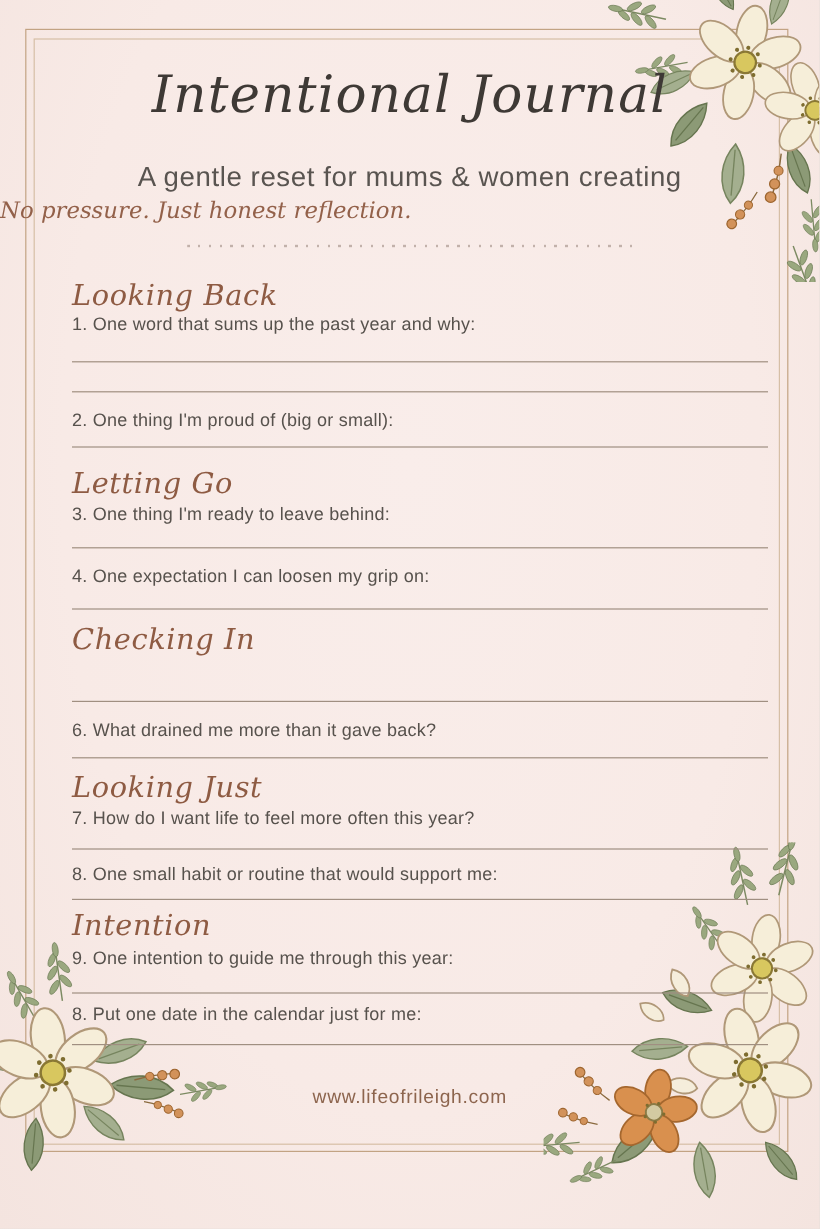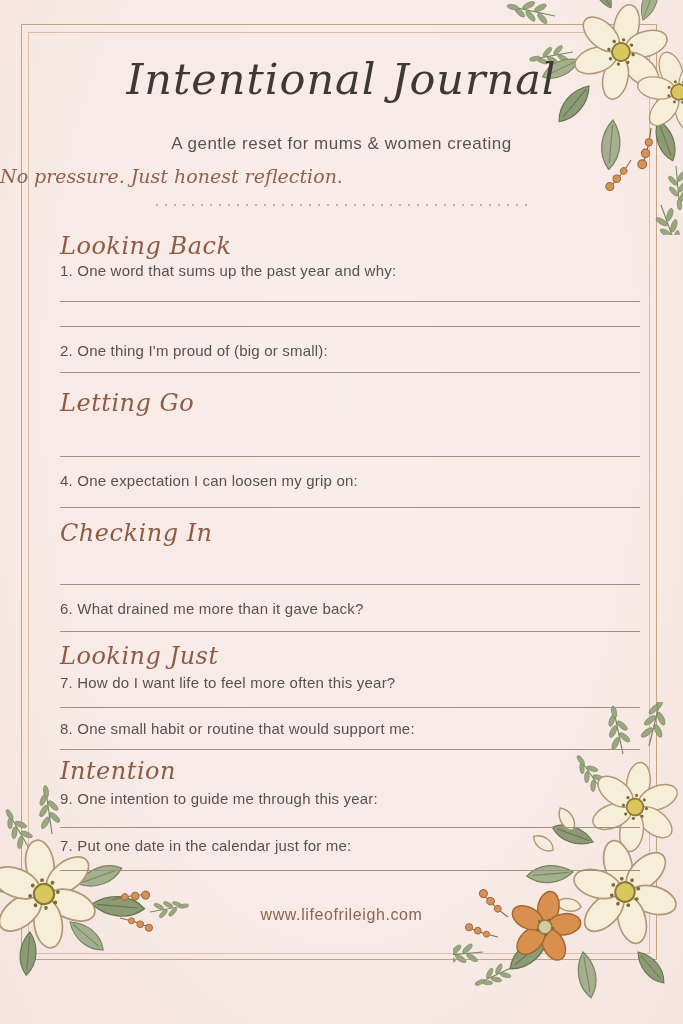--- a/index.html
+++ b/index.html
@@ -10,21 +10,21 @@
   }
   .frame-outer{position:absolute;left:21px;top:24px;right:26px;bottom:64px;border:1px solid #c2a383;pointer-events:none;}
   .frame-inner{position:absolute;left:28px;top:32px;right:33px;bottom:70px;border:1px solid #d6bfa6;pointer-events:none;}
 
   .title{
     position:absolute;top:54px;left:0;width:100%;text-align:center;
     font-family:"DejaVu Serif", serif;font-style:italic;font-weight:500;
     font-size:43px;color:#3e3935;letter-spacing:1px;
   }
   .subtitle{position:absolute;top:134px;left:0;width:100%;text-align:center;
-    font-size:17px;color:#595450;letter-spacing:.5px;}
+    font-size:23px;color:#595450;letter-spacing:.5px;}
   .tagline{position:absolute;top:165px;left:0;width:100%;text-align:left;
     font-family:"DejaVu Serif", serif;font-style:italic;font-size:19px;color:#93614a;}
   .dotted{position:absolute;top:204px;left:156px;width:372px;height:2px;
     background:repeating-linear-gradient(90deg,#c2b1aa 0 2px,transparent 2px 9px);}
 
   .sec-heading{position:absolute;left:60px;font-family:"DejaVu Serif", serif;
     font-style:italic;font-size:24px;color:#8e5b43;letter-spacing:.5px;}
   .q{position:absolute;left:60px;font-size:15px;color:#57524d;letter-spacing:.2px;text-align:center;}
   .wline{position:absolute;left:60px;width:580px;height:0;border-top:1px solid #a08f81;}
 
@@ -271,36 +271,37 @@
   <div class="dotted"></div>
 
   <div class="sec-heading" style="top:232px">Looking Back</div>
   <div class="q" style="top:262px">1. One word that sums up the past year and why:</div>
   <div class="wline" style="top:301px"></div>
   <div class="wline" style="top:326px"></div>
   <div class="q" style="top:342px">2. One thing I'm proud of (big or small):</div>
   <div class="wline" style="top:372px"></div>
 
   <div class="sec-heading" style="top:389px">Letting Go</div>
+  <div class="q" style="top:420px">3. One thing I'm ready to leave behind:</div>
   <div class="wline" style="top:456px"></div>
   <div class="q" style="top:472px">4. One expectation I can loosen my grip on:</div>
   <div class="wline" style="top:507px"></div>
 
   <div class="sec-heading" style="top:519px">Checking In</div>
   <div class="wline" style="top:584px"></div>
   <div class="q" style="top:600px">6. What drained me more than it gave back?</div>
   <div class="wline" style="top:631px"></div>
 
   <div class="sec-heading" style="top:642px">Looking Just</div>
   <div class="q" style="top:674px">7. How do I want life to feel more often this year?</div>
   <div class="wline" style="top:707px"></div>
   <div class="q" style="top:720px">8. One small habit or routine that would support me:</div>
   <div class="wline" style="top:749px"></div>
 
   <div class="sec-heading" style="top:757px">Intention</div>
   <div class="q" style="top:790px">9. One intention to guide me through this year:</div>
   <div class="wline" style="top:827px"></div>
-  <div class="q" style="top:837px">7. Put one date in the calendar just for me:</div>
+  <div class="q" style="top:837px">8. Put one date in the calendar just for me:</div>
   <div class="wline" style="top:870px"></div>
 
   <div class="footer">www.lifeofrileigh.com</div>
 
 </div>
 
 </body></html>

